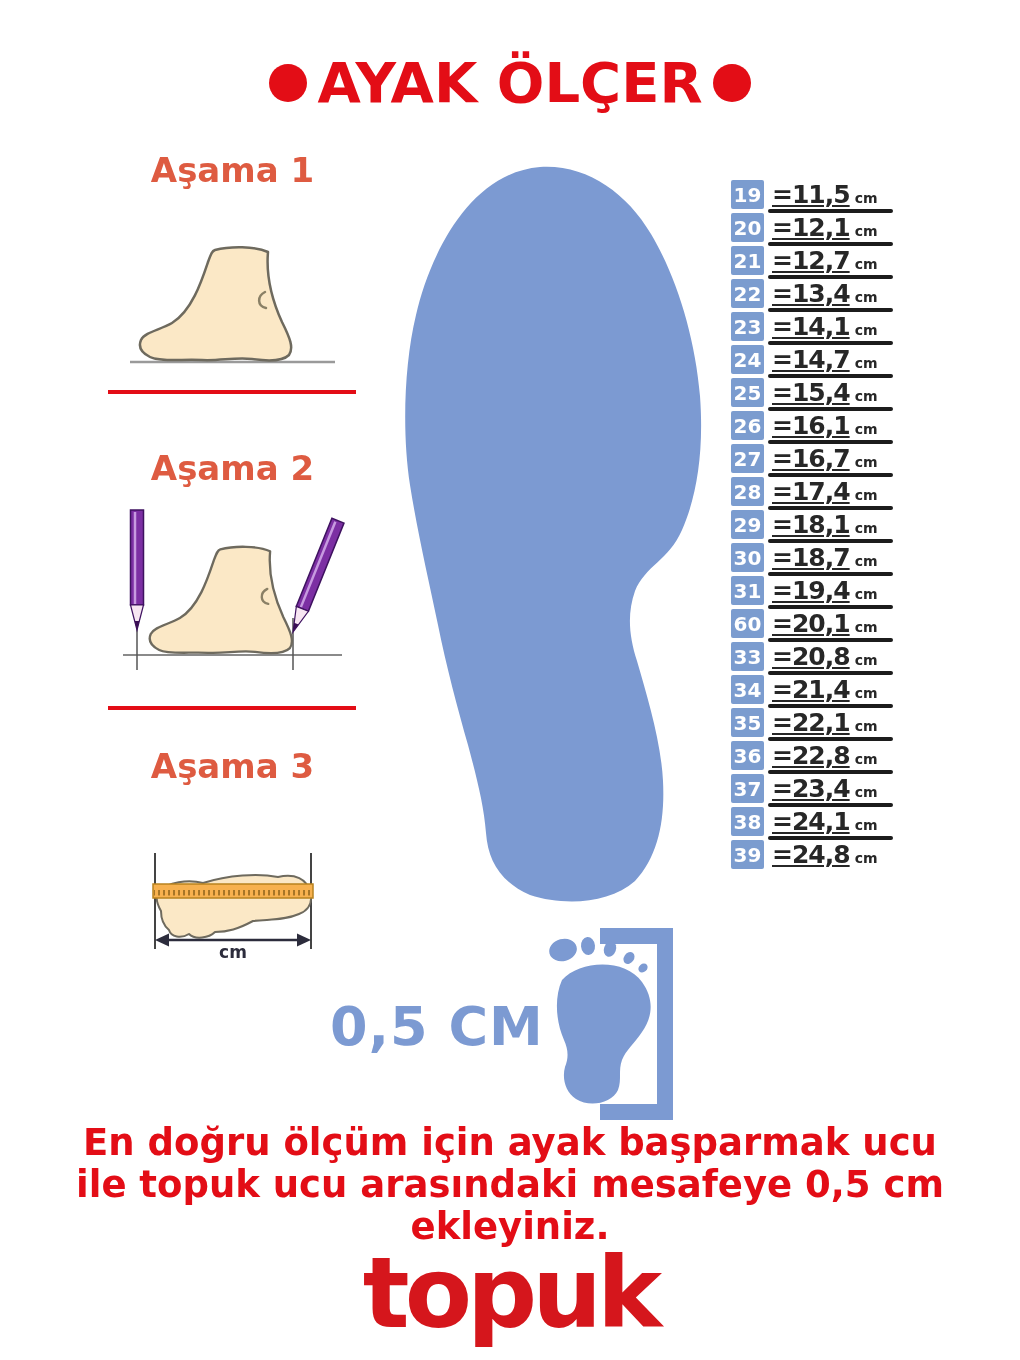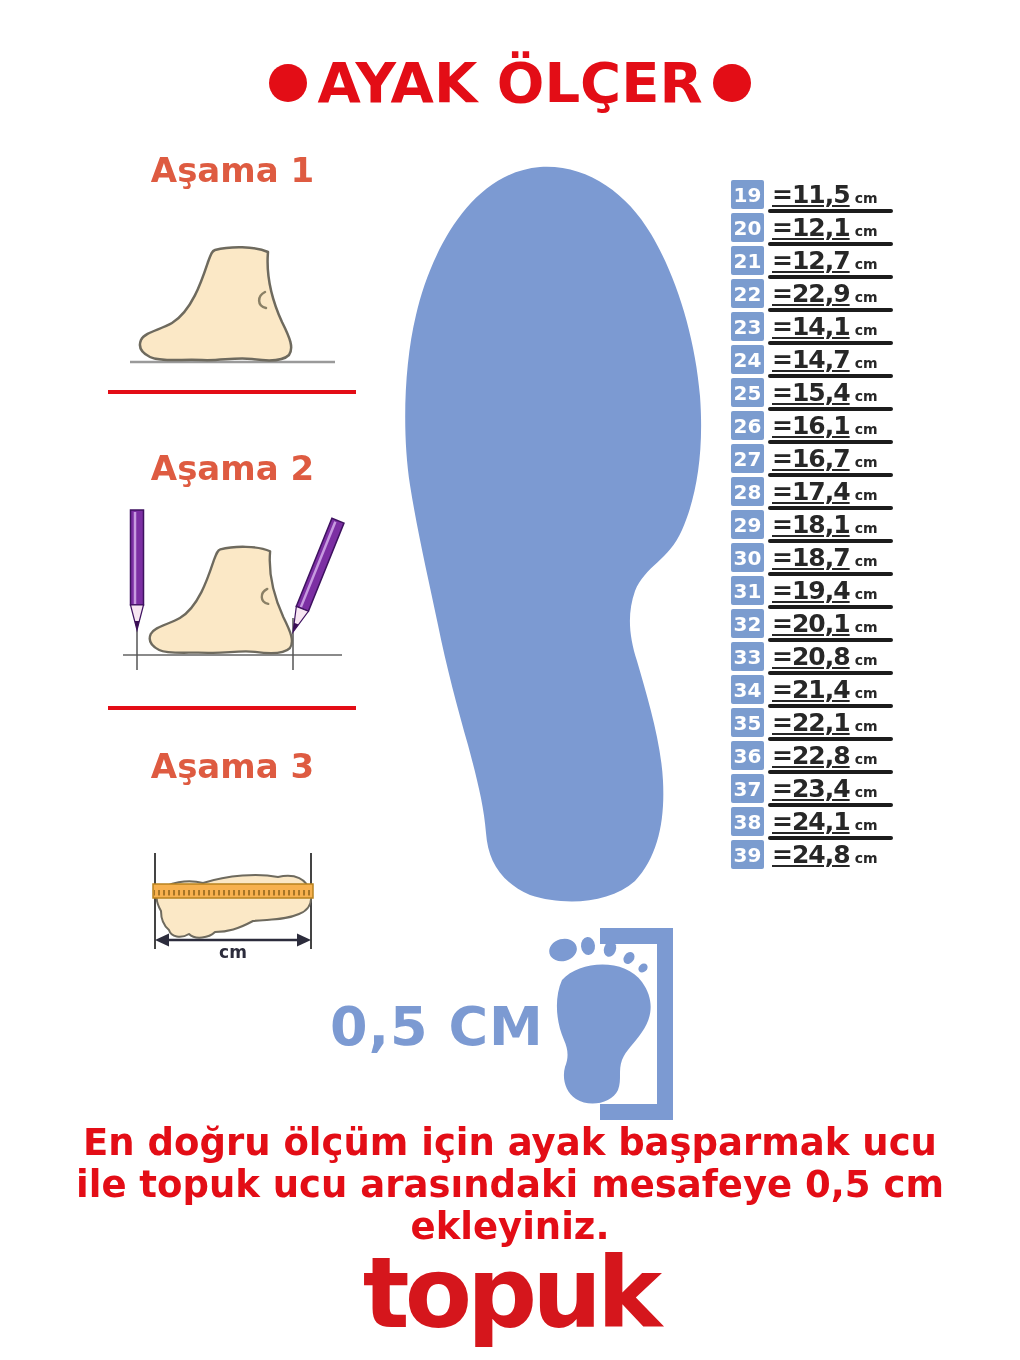--- a/index.html
+++ b/index.html
@@ -176,21 +176,21 @@
         <span class="eq-val">=12,7</span>
         <span class="unit">cm</span>
       </div>
     </div>
 
     <div class="size-row">
       <div class="size-badge">
         <span>22</span>
       </div>
       <div class="size-value">
-        <span class="eq-val">=22,9</span>
+        <span class="eq-val">=13,4</span>
         <span class="unit">cm</span>
       </div>
     </div>
 
     <div class="size-row">
       <div class="size-badge">
         <span>23</span>
       </div>
       <div class="size-value">
         <span class="eq-val">=14,1</span>
@@ -273,21 +273,21 @@
         <span>31</span>
       </div>
       <div class="size-value">
         <span class="eq-val">=19,4</span>
         <span class="unit">cm</span>
       </div>
     </div>
 
     <div class="size-row">
       <div class="size-badge">
-        <span>32</span>
+        <span>60</span>
       </div>
       <div class="size-value">
         <span class="eq-val">=20,1</span>
         <span class="unit">cm</span>
       </div>
     </div>
 
     <div class="size-row">
       <div class="size-badge">
         <span>33</span>

